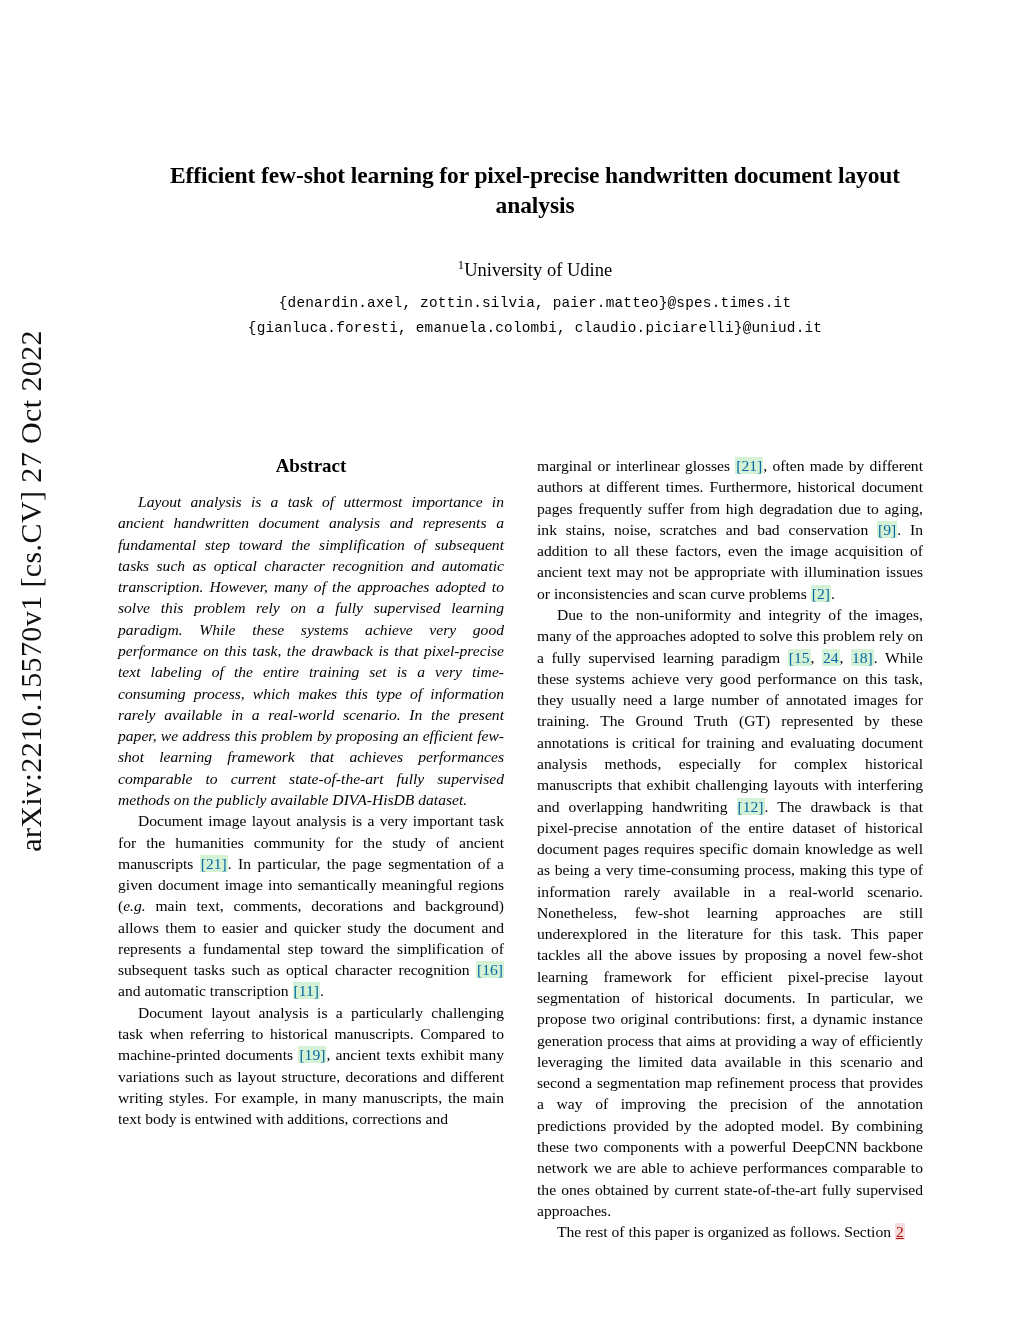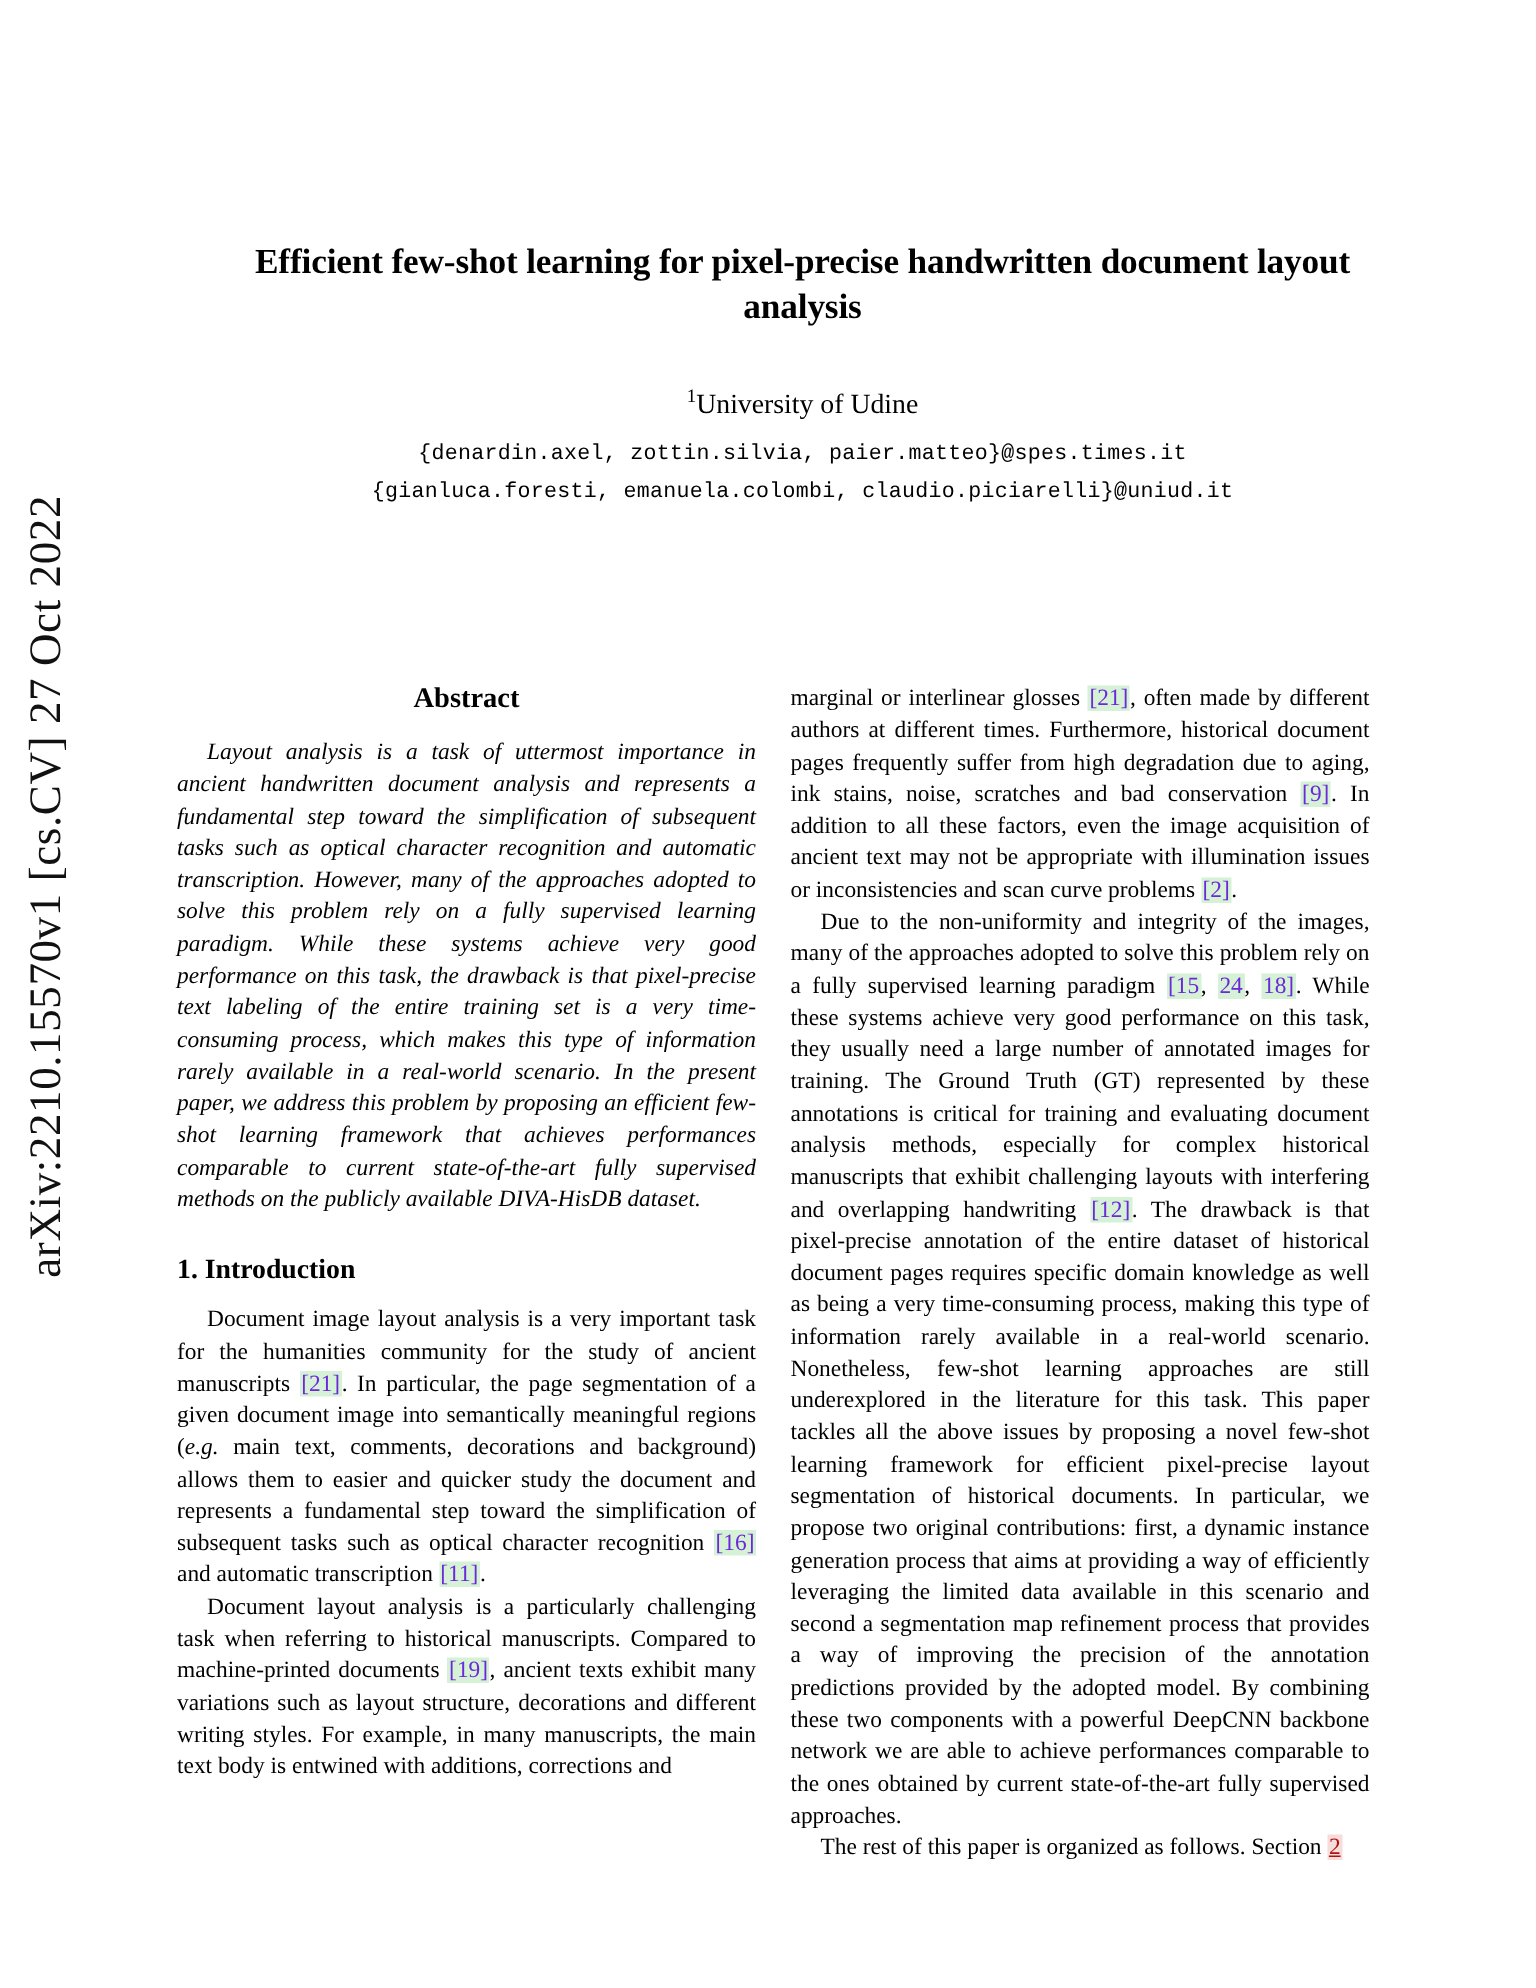--- a/index.html
+++ b/index.html
@@ -66,21 +66,21 @@
     font-size: 0.68em;
     vertical-align: super;
     line-height: 0;
   }
   #columns {
     position: absolute;
     left: 118px;
     top: 455px;
     width: 806px;
     display: flex;
-    gap: 23px;
+    gap: 33px;
   }
   .col {
     width: 386px;
   }
   .abs-head {
     text-align: center;
     font-size: 19px;
     font-weight: bold;
     margin: 0 0 14px 0;
   }
@@ -98,21 +98,21 @@
   p.indent {
     text-indent: 20px;
   }
   h2.section {
     font-size: 18.5px;
     font-weight: bold;
     margin: 27px 0 11px 0;
     text-align: left;
   }
   .cite {
-    color: #6d28d9;
+    color: #0369a1;
     background: #d6f2d6;
     padding: 0 1px;
     text-decoration: none;
   }
   .cite-red {
     color: #b01010;
     background: #f7dcdc;
     padding: 0 1px;
   }
   .gap-top { margin-top: 1px; }
@@ -136,21 +136,20 @@
     <div class="mono" style="margin-top:10px;">{denardin.axel, zottin.silvia, paier.matteo}@spes.times.it</div>
     <div class="mono">{gianluca.foresti, emanuela.colombi, claudio.piciarelli}@uniud.it</div>
   </div>
 
   <div id="columns">
 
     <div class="col">
       <div class="abs-head">Abstract</div>
       <p class="body abs indent">Layout analysis is a task of uttermost importance in ancient handwritten document analysis and represents a fundamental step toward the simplification of subsequent tasks such as optical character recognition and automatic transcription. However, many of the approaches adopted to solve this problem rely on a fully supervised learning paradigm. While these systems achieve very good performance on this task, the drawback is that pixel-precise text labeling of the entire training set is a very time-consuming process, which makes this type of information rarely available in a real-world scenario. In the present paper, we address this problem by proposing an efficient few-shot learning framework that achieves performances comparable to current state-of-the-art fully supervised methods on the publicly available DIVA-HisDB dataset.</p>
 
-      <h2 class="section">1. Introduction</h2>
 
       <p class="body indent"><span>Document image layout analysis is a very important task for the humanities community for the study of ancient manuscripts </span><a class="cite" href="#">[21]</a><span>. In particular, the page segmentation of a given document image into semantically meaningful regions (</span><i>e.g.</i><span> main text, comments, decorations and background) allows them to easier and quicker study the document and represents a fundamental step toward the simplification of subsequent tasks such as optical character recognition </span><a class="cite" href="#">[16]</a><span> and automatic transcription </span><a class="cite" href="#">[11]</a><span>.</span></p>
 
       <p class="body indent gap-top"><span>Document layout analysis is a particularly challenging task when referring to historical manuscripts. Compared to machine-printed documents </span><a class="cite" href="#">[19]</a><span>, ancient texts exhibit many variations such as layout structure, decorations and different writing styles. For example, in many manuscripts, the main text body is entwined with additions, corrections and</span></p>
     </div>
 
     <div class="col">
       <p class="body"><span>marginal or interlinear glosses </span><a class="cite" href="#">[21]</a><span>, often made by different authors at different times. Furthermore, historical document pages frequently suffer from high degradation due to aging, ink stains, noise, scratches and bad conservation </span><a class="cite" href="#">[9]</a><span>. In addition to all these factors, even the image acquisition of ancient text may not be appropriate with illumination issues or inconsistencies and scan curve problems </span><a class="cite" href="#">[2]</a><span>.</span></p>
 
       <p class="body indent"><span>Due to the non-uniformity and integrity of the images, many of the approaches adopted to solve this problem rely on a fully supervised learning paradigm </span><a class="cite" href="#">[15</a><span>, </span><a class="cite" href="#">24</a><span>, </span><a class="cite" href="#">18]</a><span>. While these systems achieve very good performance on this task, they usually need a large number of annotated images for training. The Ground Truth (GT) represented by these annotations is critical for training and evaluating document analysis methods, especially for complex historical manuscripts that exhibit challenging layouts with interfering and overlapping handwriting </span><a class="cite" href="#">[12]</a><span>. The drawback is that pixel-precise annotation of the entire dataset of historical document pages requires specific domain knowledge as well as being a very time-consuming process, making this type of information rarely available in a real-world scenario. Nonetheless, few-shot learning approaches are still underexplored in the literature for this task. This paper tackles all the above issues by proposing a novel few-shot learning framework for efficient pixel-precise layout segmentation of historical documents. In particular, we propose two original contributions: first, a dynamic instance generation process that aims at providing a way of efficiently leveraging the limited data available in this scenario and second a segmentation map refinement process that provides a way of improving the precision of the annotation predictions provided by the adopted model. By combining these two components with a powerful DeepCNN backbone network we are able to achieve performances comparable to the ones obtained by current state-of-the-art fully supervised approaches.</span></p>

